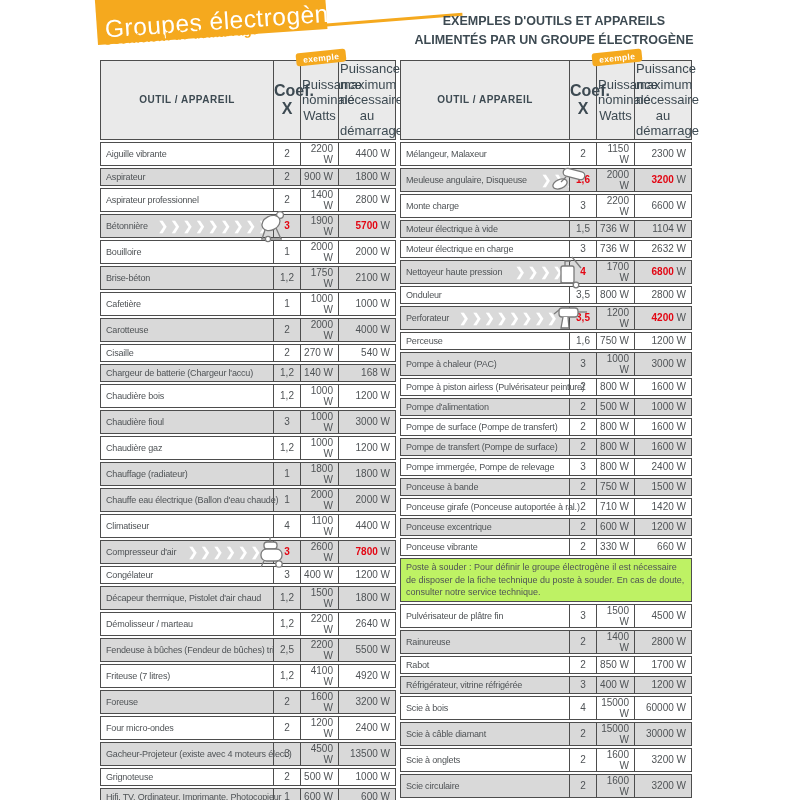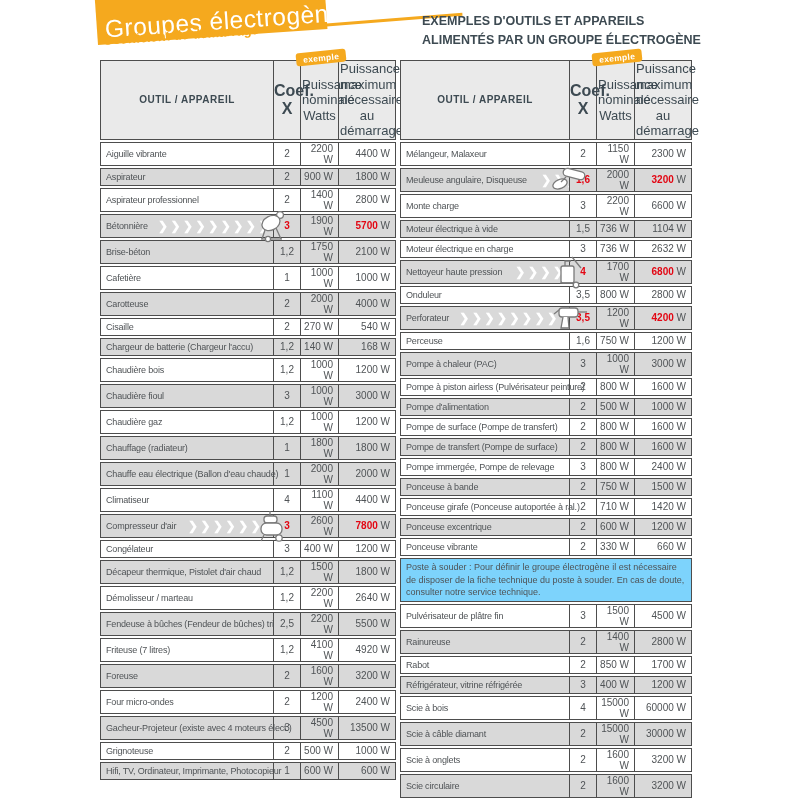--- a/index.html
+++ b/index.html
@@ -11,21 +11,21 @@
             background: #F5A91E; transform: rotate(-4deg); z-index: 1; }
   .banner-title { position: absolute; left: 8px; bottom: 1px; color: #fff; font-size: 24.5px;
                   font-weight: 400; letter-spacing: .5px; white-space: nowrap; }
   .banner-sub { position: absolute; left: 103px; top: 33px; color: #F5A91E; font-weight: 700;
                 font-size: 13px; transform: rotate(-4deg); transform-origin: left center;
                 white-space: nowrap; z-index: 2; }
   .banner-line { position: absolute; left: 257px; top: 29px; width: 206px; height: 2.5px;
                  background: #F5A91E; transform: rotate(-4.5deg); transform-origin: left center; }
 
   
-  .page-title { position: absolute; left: 422px; top: 12px; width: 292px; text-align: left;
+  .page-title { position: absolute; left: 408px; top: 12px; width: 292px; text-align: center;
                 color: #3d4a52; font-weight: 700; font-size: 12.5px; line-height: 1.5; }
 
   
   .table-wrap { position: absolute; top: 58px; }
   .table-wrap.left  { left: 100px; width: 296px; }
   .table-wrap.right { left: 400px; width: 292px; }
 
   .badge { position: absolute; top: -7px; right: 50px; background: #F5A91E; color: #fff;
            font-size: 8.5px; font-weight: 700; padding: 1.5px 7px; border-radius: 3px;
            transform: rotate(-6deg); z-index: 6; letter-spacing: .3px; }
@@ -50,21 +50,21 @@
   .chev { flex: 1; overflow: hidden; white-space: nowrap; color: #fff; font-weight: 700;
           font-size: 12px; letter-spacing: 2.5px; line-height: 16px; margin-left: 8px; }
   .ic { position: absolute; right: -18px; top: 50%; transform: translateY(-50%);
         width: 36px; height: 34px; z-index: 5; }
   .ic svg { width: 100%; height: 100%; }
   td.c-coef { text-align: center; }
   td.c-nom, td.c-max { text-align: right; padding-right: 5px; }
   tr.hl td.c-coef { color: #E30613; font-weight: 700; }
   .red { color: #E30613; font-weight: 700; }
   tr.note-row td { height: 33px; font-size: 9px; line-height: 1.4; padding: 2px 5px;
-                   text-align: left; color: #4f5356; background: #7dd3fc; }
+                   text-align: left; color: #4f5356; background: #bef264; }
 </style>
 </head>
 <body>
 
 <div class="page">
 
   <div class="banner">
     <span class="banner-title">Groupes électrogènes</span>
   </div>
   <div class="banner-sub">Coefficient de démarrage</div>
@@ -149,20 +149,32 @@
                       <circle cx="13" cy="30" r="2.6"></circle>
                     </g>
                   </svg></span>
       </div>
     </td>
     <td class="c-coef">3</td>
     <td class="c-nom">1900 W</td>
     <td class="c-max"><span class="red">5700</span> W</td>
   </tr>
 
+  <tr>
+    <td class="c-name">
+      <div class="nmw">
+        <span class="nm">Bouilloire</span>
+        <span class="chev"></span>
+        <span class="ic"></span>
+      </div>
+    </td>
+    <td class="c-coef">1</td>
+    <td class="c-nom">2000 W</td>
+    <td class="c-max">2000 W</td>
+  </tr>
 
   <tr class="shade">
     <td class="c-name">
       <div class="nmw">
         <span class="nm">Brise-béton</span>
         <span class="chev"></span>
         <span class="ic"></span>
       </div>
     </td>
     <td class="c-coef">1,2</td>

